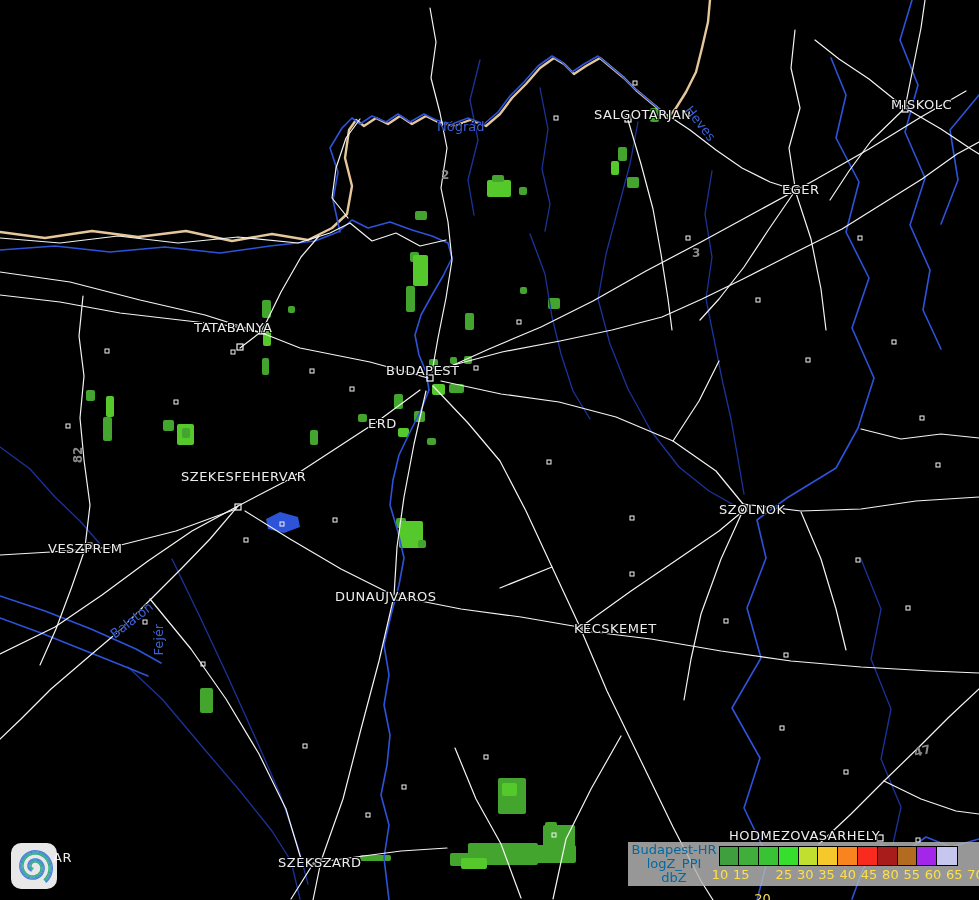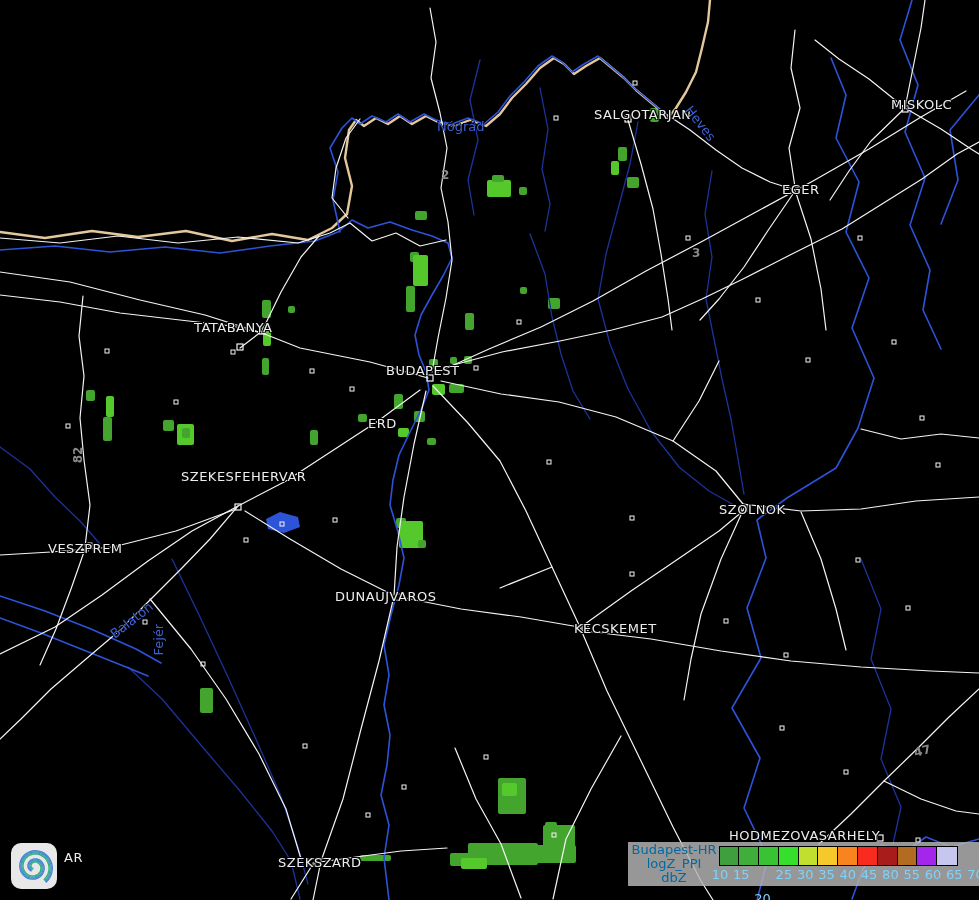--- a/index.html
+++ b/index.html
@@ -11,21 +11,21 @@
   .city-label{position:absolute;color:#ededed;font-size:13px;letter-spacing:.5px;white-space:nowrap;
       text-shadow:1px 1px 0 #000,-1px -1px 0 #000,1px -1px 0 #000,-1px 1px 0 #000;}
   .blue-label{position:absolute;color:#3c61d8;font-size:13px;white-space:nowrap;transform-origin:0 50%;
       text-shadow:1px 1px 0 #000,-1px -1px 0 #000;}
   .road-num{position:absolute;color:#8a8a8a;font-size:12px;font-weight:bold;transform-origin:50% 50%;white-space:nowrap;}
   .legend{position:absolute;left:628px;top:842px;width:351px;height:44px;background:rgba(180,180,180,.84);}
   .legend-station{position:absolute;left:0;top:1px;width:92px;text-align:center;color:#0369a1;
       font-size:13px;line-height:13.8px;}
   #legend-cells{position:absolute;left:92px;top:4px;display:flex;}
   .cell{width:21.3px;height:20px;border:1.5px solid #000;margin-left:-1.5px;box-sizing:border-box;}
-  .tick{position:absolute;top:25px;color:#7dd3fc;font-size:13px;transform:translateX(-50%);}
+  .tick{position:absolute;top:25px;color:#fde047;font-size:13px;transform:translateX(-50%);}
   .logo{position:absolute;left:11px;top:843px;width:46px;height:46px;background:rgba(246,246,246,.94);
       border-radius:10px;}
 </style>
 </head>
 <body>
 
 <div class="screen">
   <svg id="map-svg" width="979" height="900" viewBox="0 0 979 900">
       <rect x="487" y="180" width="24" height="17" rx="2" fill="#55c92c"></rect>
       <rect x="492" y="175" width="12" height="7" rx="2" fill="#43a52e"></rect>
@@ -197,21 +197,21 @@
       <div class="city-label" style="left: 194px; top: 320px;">TATABANYA</div>
       <div class="city-label" style="left: 386px; top: 363px; text-align: right;">BUDAPEST</div>
       <div class="city-label" style="left: 368px; top: 416px;">ERD</div>
       <div class="city-label" style="left: 181px; top: 469px;">SZEKESFEHERVAR</div>
       <div class="city-label" style="left: 48px; top: 541px;">VESZPREM</div>
       <div class="city-label" style="left: 719px; top: 502px;">SZOLNOK</div>
       <div class="city-label" style="left: 335px; top: 589px;">DUNAUJVAROS</div>
       <div class="city-label" style="left: 574px; top: 621px;">KECSKEMET</div>
       <div class="city-label" style="left: 278px; top: 855px;">SZEKSZARD</div>
       <div class="city-label" style="left: 729px; top: 828px;">HODMEZOVASARHELY</div>
-      <div class="city-label" style="left: 64px; top: 850px; text-align: right;">AR</div>
+      <div class="city-label" style="left: 53px; top: 850px; text-align: right;">AR</div>
       <div class="blue-label" style="left: 437px; top: 119px;">Nógrád</div>
       <div class="blue-label" style="left: 688px; top: 100px; transform: rotate(52deg);">Heves</div>
       <div class="blue-label" style="left: 112px; top: 628px; transform: rotate(-38deg);">Balaton</div>
       <div class="blue-label" style="left: 158px; top: 648px; transform: rotate(-90deg);">Fejér</div>
       <div class="road-num" style="left: 70px; top: 448px; transform: rotate(-90deg);">82</div>
       <div class="road-num" style="left: 441px; top: 168px;">2</div>
       <div class="road-num" style="left: 692px; top: 246px;">3</div>
       <div class="road-num" style="left: 914px; top: 744px; transform: rotate(-15deg);">47</div>
     </div>
 

